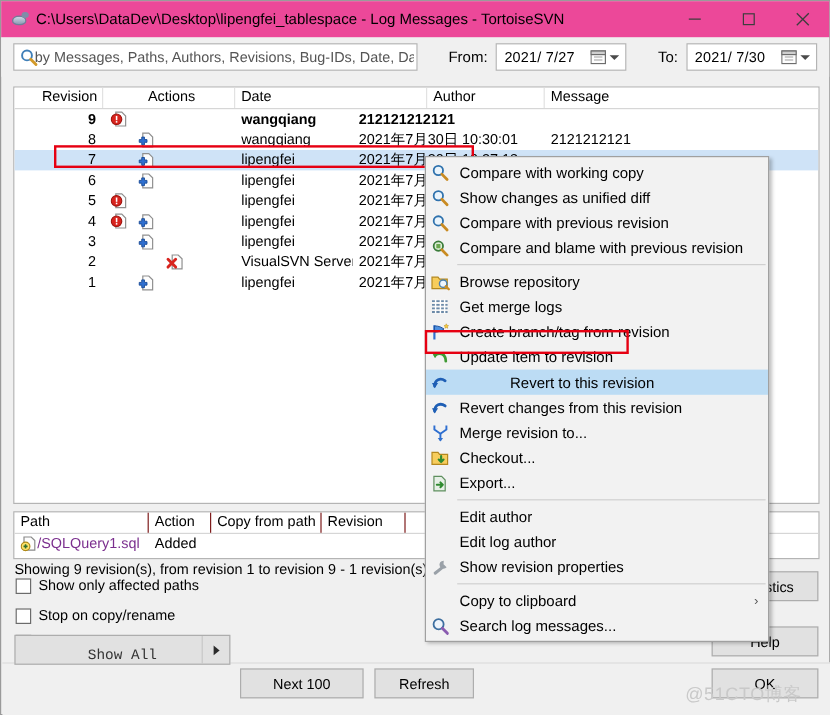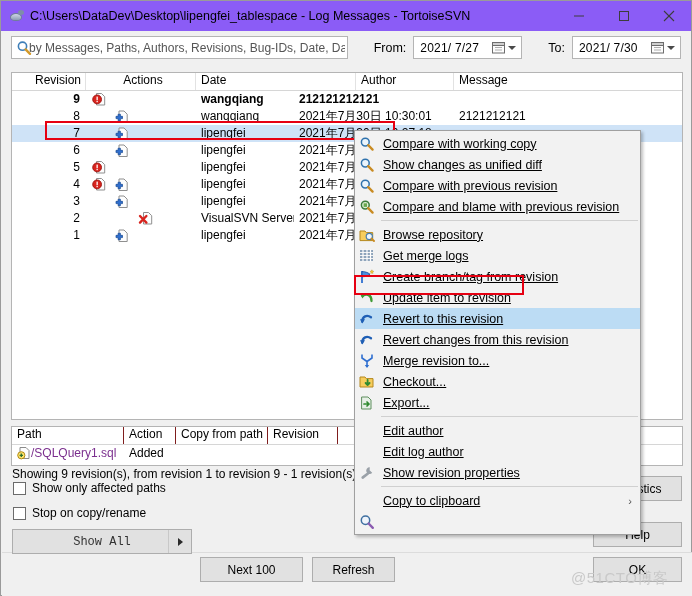--- a/index.html
+++ b/index.html
@@ -23,21 +23,21 @@
     left: 0; top: 0;
     width: 692px; height: 596px;
     box-sizing: border-box;
     border: 1px solid #9a9a9a;
     background: #f0f0f0;
   }
 
   
   #titlebar {
     height: 30px;
-    background: #8b5cf6;
+    background: #ec4899;
     display: flex;
     align-items: center;
     position: relative;
   }
   #app-icon {
     width: 16px; height: 16px;
     margin-left: 8px; margin-right: 5px;
     flex: 0 0 auto;
     position: relative;
   }
@@ -222,32 +222,31 @@
   #ctx-menu {
     position: absolute;
     left: 353px; top: 129px;
     width: 287px;
     background: #f2f2f2;
     border: 1px solid #a0a0a0;
     box-shadow: 2px 2px 3px rgba(0,0,0,0.25);
     padding: 2px 0;
     box-sizing: border-box;
     z-index: 40;
-    text-decoration: underline;
   }
   .mi {
     height: 21px;
     display: flex;
     align-items: center;
     font-size: 12.5px;
     padding-left: 4px;
     position: relative;
     color: #000;
   }
-  .mi.hl { background: #bcdcf4; }
+  .mi.hl { background: #bcdcf4; gap: 42px; }
   .mi .mi-ic {
     width: 17px; height: 16px;
     margin-right: 7px;
     flex: 0 0 auto;
     position: relative;
   }
   .mi .mi-label { white-space: nowrap; }
   .mi .submenu-arrow {
     position: absolute;
     right: 8px;
@@ -355,21 +354,21 @@
     border-top: 1px solid #dcdcdc;
   }
   #btn-showall {
     position: absolute;
     left: 11px; top: 528px;
     width: 180px; height: 25px;
     background: #e1e1e1;
     border: 1px solid #adadad;
     box-sizing: border-box;
     display: flex;
-    align-items: center;
+    align-items: flex-end;
     justify-content: center;
     font-family: "Liberation Mono", monospace;
     font-size: 12px;
     color: #333;
   }
   #btn-showall .split {
     position: absolute;
     right: 0; top: 0;
     width: 22px; height: 23px;
     border-left: 1px solid #c8c8c8;
@@ -729,20 +728,21 @@
       <div class="mi">
         <span class="mi-ic"></span>
         <span class="mi-label">Copy to clipboard</span>
         <span class="submenu-arrow">›</span>
       </div>
       <div class="mi">
         <span class="mi-ic"><svg width="16" height="16" viewBox="0 0 16 16">
             <circle cx="6.5" cy="6.2" r="4.2" fill="#eef4fb" stroke="#3e6fa0" stroke-width="1.5"></circle>
             <line x1="9.6" y1="9.5" x2="13.8" y2="13.8" stroke="#8a5bb0" stroke-width="2.4" stroke-linecap="round"></line>
           </svg></span>
+        <span class="mi-label">Search log messages...</span>
       </div>
     </div>
 
   <div class="red-box" id="red-menu" style="left:353px; top:274px; width:170px; height:20px; z-index:50;"></div>
 
   <div id="paths-panel">
     <div id="paths-head">
       <div class="hcell p-path">Path</div>
       <div class="hcell p-action">Action</div>
       <div class="hcell p-copy">Copy from path</div>

